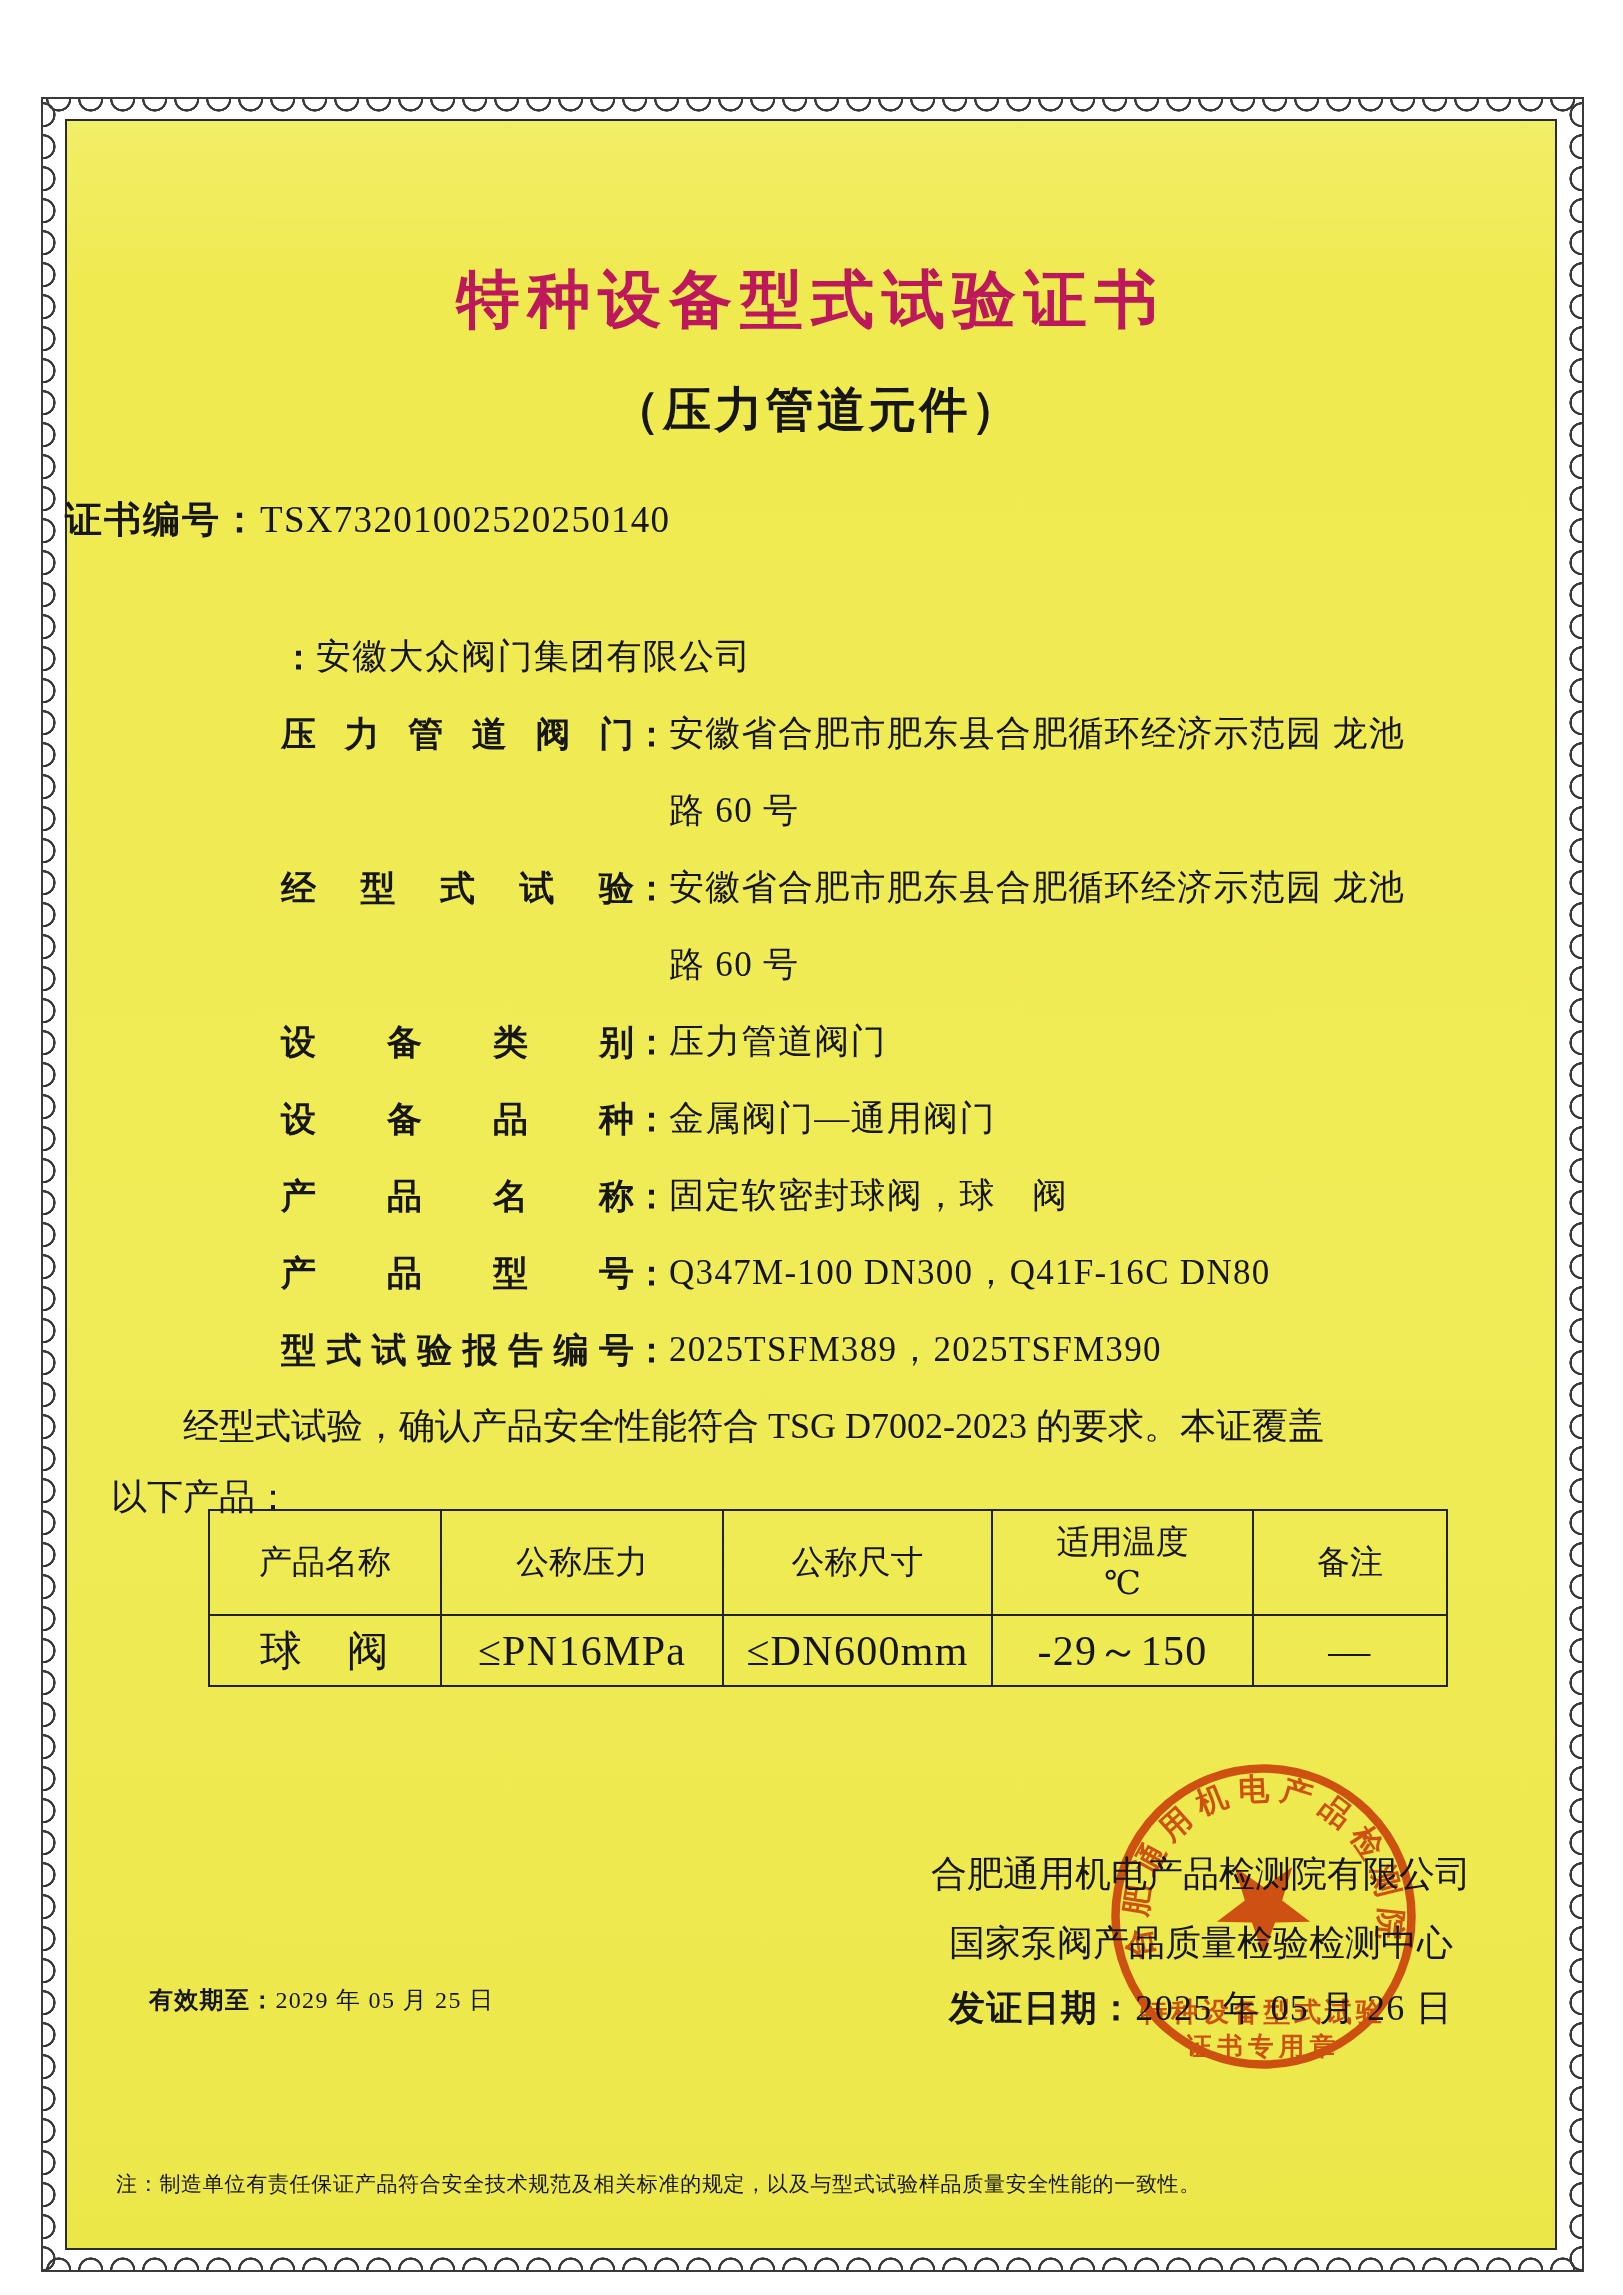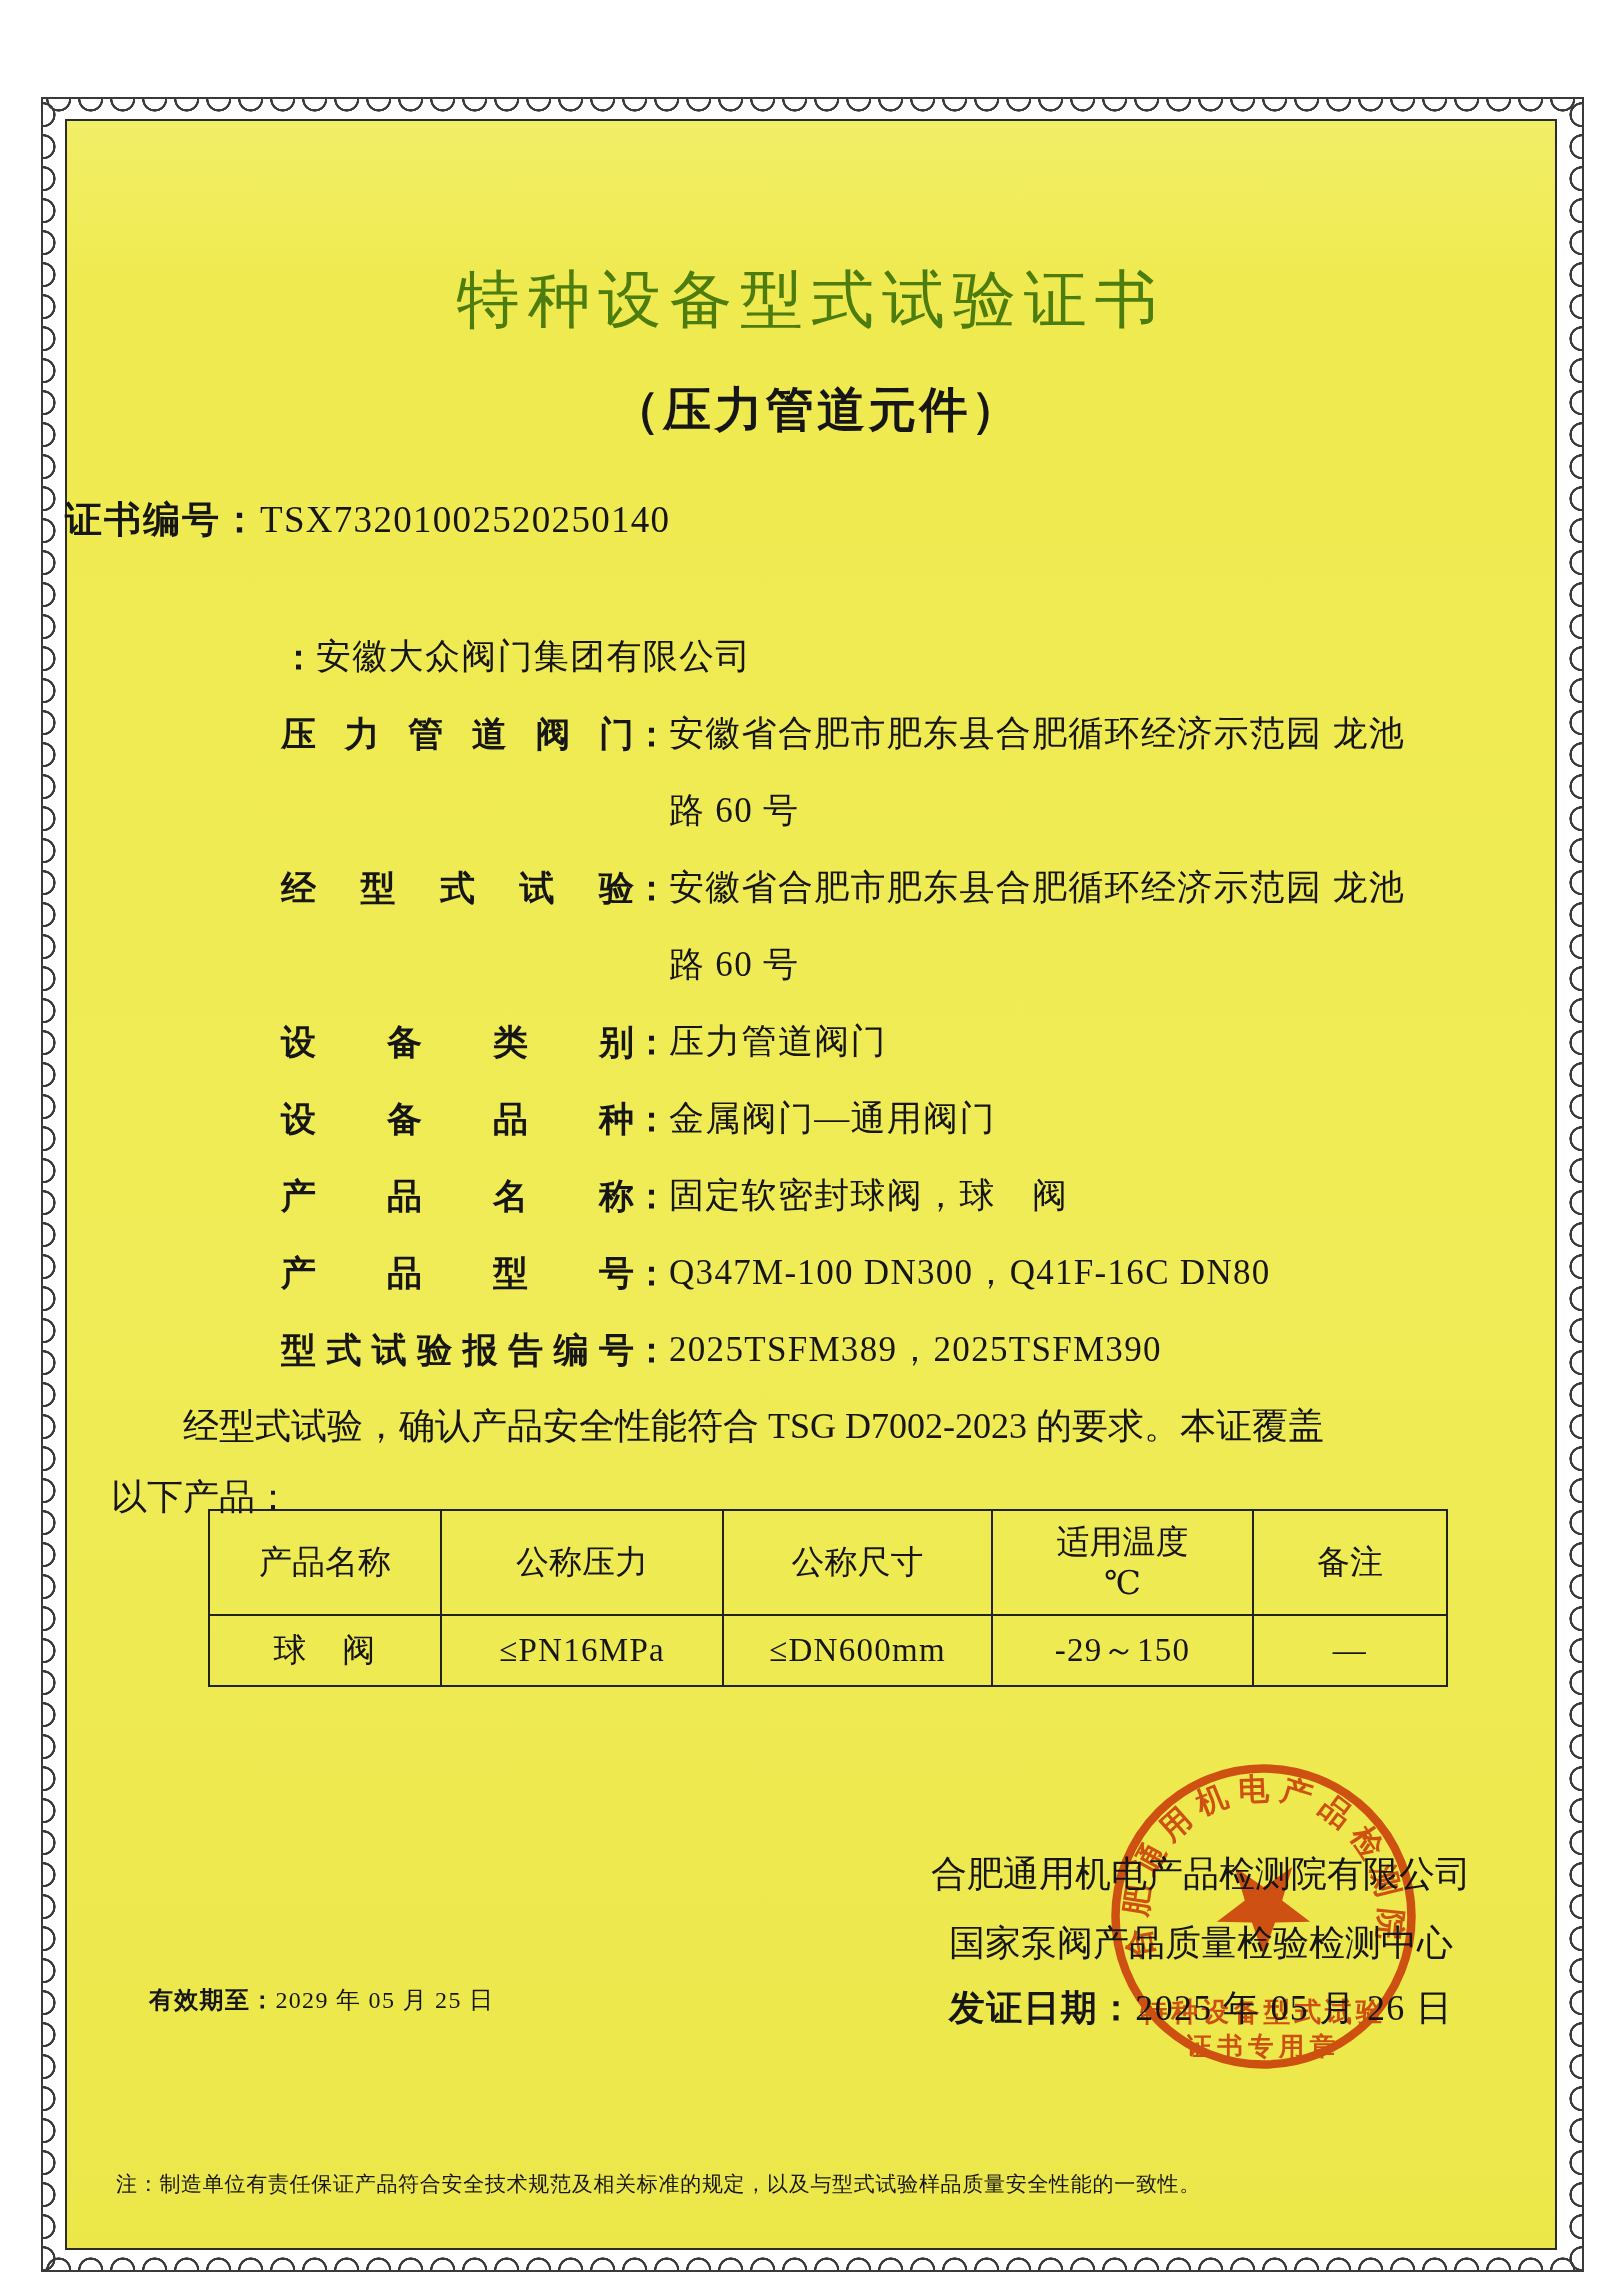--- a/index.html
+++ b/index.html
@@ -25,21 +25,21 @@
   .perf-right{right:0;top:0;bottom:0;width:17px;
     background-image:radial-gradient(13px circle at 17px 15.7px, rgba(0,0,0,0) 10px, #3a3a3a 10.5px 12.4px, rgba(0,0,0,0) 12.8px);
     background-size:17px 32px;background-repeat:repeat-y;background-position:100% 0;}
   
   #panel{
     position:absolute;left:65px;top:119px;width:1492px;height:2131px;box-sizing:border-box;
     border:2px solid #2c2c2c;
     background:linear-gradient(180deg,#f1ee68 0%,#efea4f 8%,#f0ec57 55%,#ece749 100%);
   }
   .abs{position:absolute;}
-  #title{left:65px;top:257px;width:1492px;text-align:center;font-size:63px;font-weight:normal;letter-spacing:7.9px;color:#4d7c0f;}
+  #title{left:65px;top:257px;width:1492px;text-align:center;font-size:63px;font-weight:bold;letter-spacing:7.9px;color:#be185d;}
   #subtitle{left:65px;top:378px;width:1492px;text-align:center;font-size:48px;font-weight:bold;letter-spacing:3.3px;margin-left:6px;}
   #certline{left:65px;top:495px;width:1492px;text-align:left;font-size:37px;}
   #certline .lbl{font-weight:bold;letter-spacing:2px;}
   #certline .val{font-family:"Liberation Serif","DejaVu Serif",serif;letter-spacing:1.3px;}
   
   #fields{left:281px;top:618px;width:1283px;font-size:35px;line-height:77px;}
   .frow{display:flex;align-items:flex-start;}
   .flabel{display:inline-block;width:353px;flex:0 0 353px;font-weight:bold;
           text-align:justify;text-align-last:justify;-moz-text-align-last:justify;letter-spacing:0;}
   .fcolon{flex:0 0 auto;font-weight:bold;}
@@ -47,21 +47,21 @@
   
   #para{left:111px;top:1391px;width:1374px;font-size:36px;line-height:71px;
         font-family:"Liberation Serif","DejaVu Serif",serif;}
   #para .indent{text-indent:2em;}
   
   #ctable{left:208px;top:1509px;border-collapse:collapse;table-layout:fixed;
           font-family:"Liberation Serif","DejaVu Serif",serif;}
   #ctable th,#ctable td{border:2px solid #222;text-align:center;vertical-align:middle;
           padding:0;font-weight:normal;color:#161616;}
   #ctable th{height:103px;font-size:33px;white-space:pre-line;line-height:41px;}
-  #ctable td{height:69px;font-size:33px;letter-spacing:1.3px;}
+  #ctable td{height:69px;font-size:42px;letter-spacing:1.3px;}
   
   #issuer{left:910px;top:1840px;width:582px;text-align:center;font-size:36px;line-height:69px;
           font-family:"Liberation Serif","DejaVu Serif",serif;z-index:3;}
   #valid{left:149px;top:1984px;font-size:24px;z-index:3;}
   #issued{left:910px;top:1984px;width:582px;text-align:center;font-size:36px;z-index:3;}
   .datelbl{font-weight:bold;letter-spacing:1.3px;}
   .dateval{font-family:"Liberation Serif","DejaVu Serif",serif;letter-spacing:1.3px;}
   
   #footnote{left:116px;top:2170px;width:1394px;font-size:21px;letter-spacing:0.7px;}
   

